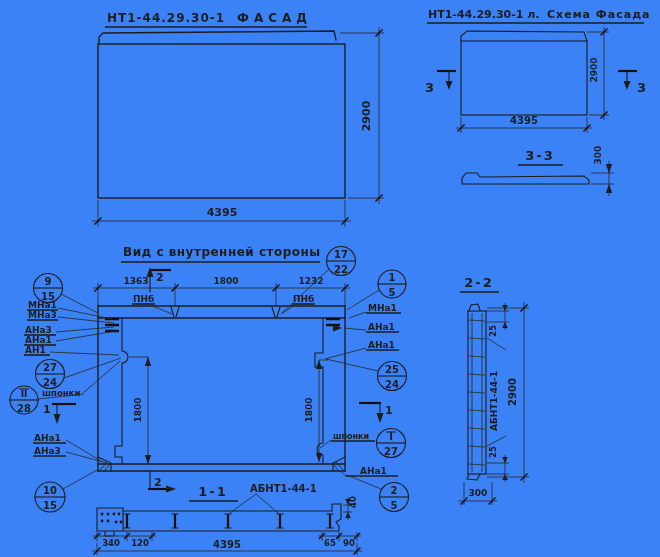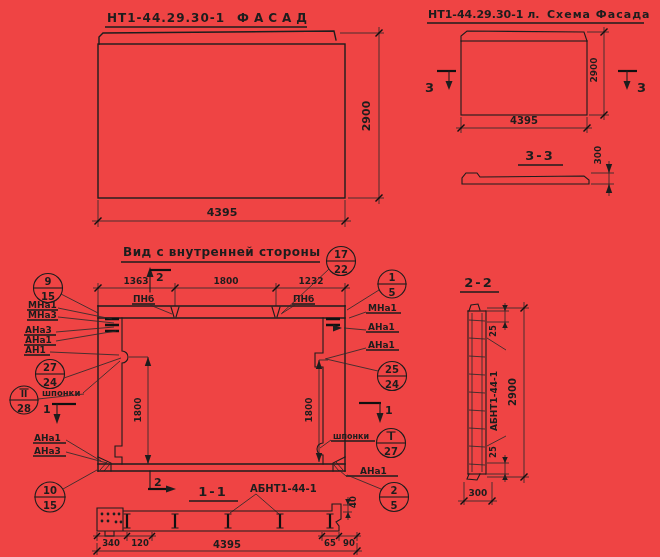--- a/index.html
+++ b/index.html
@@ -1,16 +1,16 @@
 <!DOCTYPE html>
 <html><head>
 <meta charset="utf-8">
 <style>
   html,body{margin:0;padding:0;background:#e8e8e4;}
-  #sheet{position:relative;width:660px;height:557px;background:#ef4444;overflow:hidden;}
+  #sheet{position:relative;width:660px;height:557px;background:#3b82f6;overflow:hidden;}
   svg{position:absolute;left:0;top:0;}
   svg text{font-family:"DejaVu Sans","Liberation Sans",sans-serif;fill:#1d1d1d;font-weight:bold;}
   .t13{font-size:13px;} .t12{font-size:12px;} .t11{font-size:11px;}
   .t10{font-size:10px;} .t9{font-size:9px;} .t85{font-size:8.5px;} .t8{font-size:8px;}
   .mid{text-anchor:middle;}
   .ln{stroke:#1d1d1d;stroke-width:1.4;fill:none;stroke-linecap:square;}
   .ln2{stroke:#1d1d1d;stroke-width:1.1;fill:none;stroke-linecap:square;}
   .thin{stroke:#2b2b2b;stroke-width:0.85;fill:none;}
   .thick{stroke:#101010;stroke-width:2.2;fill:none;}
   .dash{stroke:#101010;stroke-width:2.4;fill:none;}

